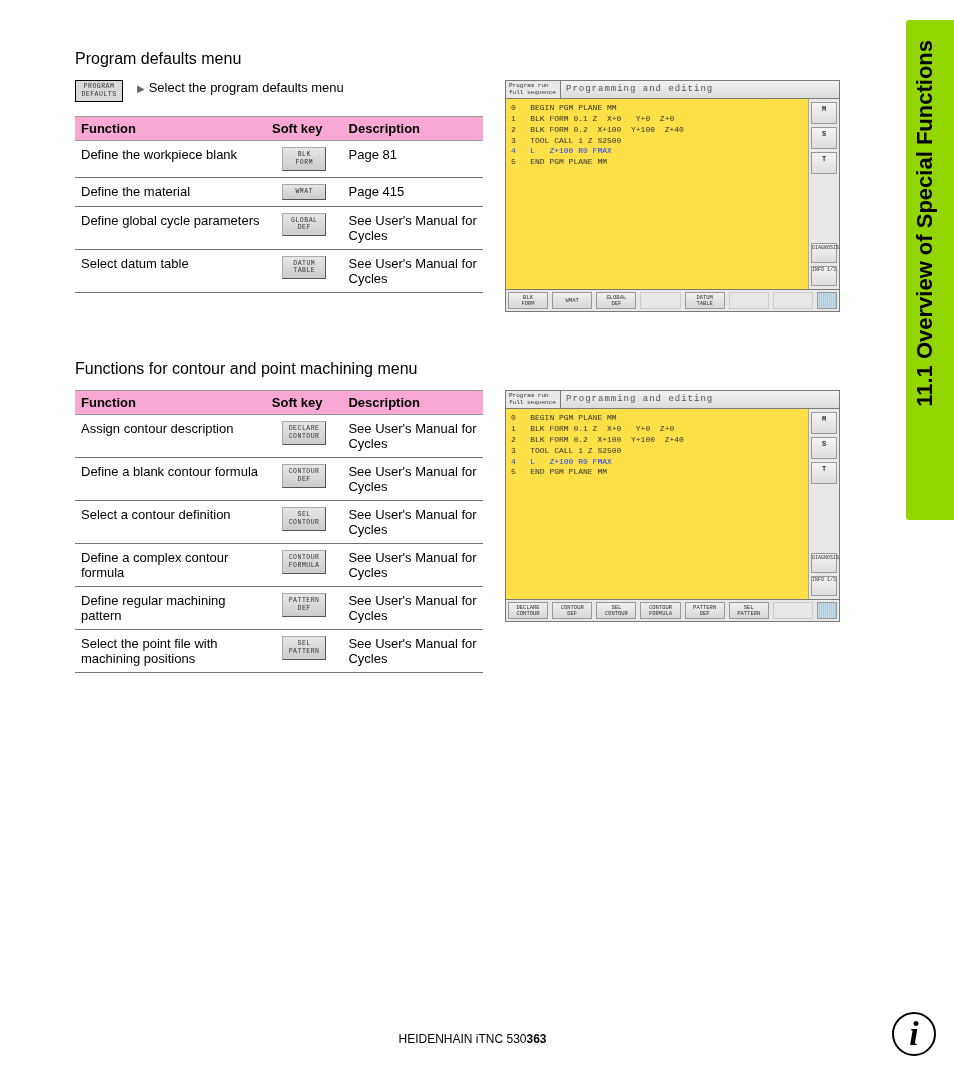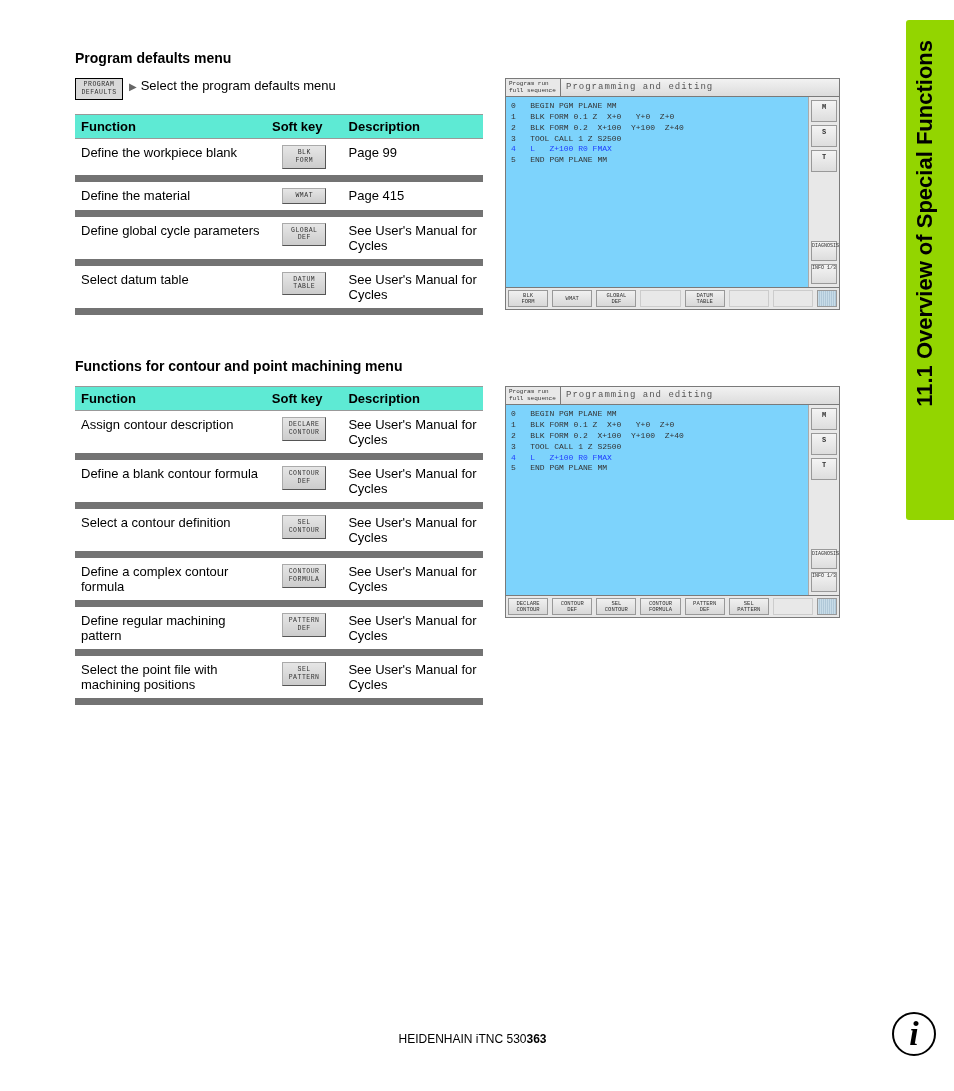--- a/index.html
+++ b/index.html
@@ -34,52 +34,52 @@
     width: 44px; height: 44px;
     border: 2px solid #000;
     border-radius: 50%;
     font-family: "Times New Roman", serif;
     font-style: italic;
     font-weight: bold;
     font-size: 34px;
     text-align: center;
     line-height: 40px;
   }
-  h2 { font-size: 14px; font-weight: bold; margin-bottom: 12px; }
+  h2 { font-size: 16px; font-weight: normal; margin-bottom: 12px; }
   .section { margin-bottom: 28px; }
-  .intro-row { display: flex; align-items: flex-start; gap: 6px; margin-bottom: 14px; }
+  .intro-row { display: flex; align-items: flex-start; gap: 14px; margin-bottom: 14px; }
   .mini-softkey {
     border: 1px solid #000;
     background: #d9d9d9;
     font-family: "Courier New", monospace;
     font-size: 6.5px;
     letter-spacing: 0.5px;
     text-align: center;
     padding: 2px 3px;
     width: 48px;
     line-height: 1.25;
     color: #333;
   }
   .arrow-text { font-size: 13px; }
   .arrow-text::before { content: "▶"; font-size: 10px; color: #666; margin-right: 4px; }
   .two-col { display: flex; gap: 22px; }
   .left-col { width: 440px; }
   .right-col { flex: 1; }
   table.fn { width: 100%; border-collapse: collapse; font-size: 13px; }
   table.fn th {
-    background: #5eead4;
+    background: #f9a8d4;
     text-align: left;
     font-weight: bold;
     padding: 4px 6px;
     border-top: 1px solid #999;
     border-bottom: 1px solid #999;
   }
   table.fn td {
     padding: 6px 6px;
-    border-bottom: 7px solid #737373;
+    border-bottom: 1px solid #737373;
     vertical-align: top;
   }
   .sk-cell { width: 80px; }
   .softkey-btn {
     border: 1px solid #555;
     border-top-color:#aaa; border-left-color:#aaa;
     background: linear-gradient(#e6e6e6,#ccc);
     font-family: "Courier New", monospace;
     font-size: 6.5px; letter-spacing: 0.5px;
     text-align: center;
@@ -121,21 +121,21 @@
     letter-spacing: 1px;
     background: linear-gradient(#f2f2f2,#dcdcdc);
     color: #555;
   }
   .panel-body {
     display: flex;
     height: 190px;
   }
   .panel-listing {
     flex: 1;
-    background: #7dd3fc;
+    background: #fde047;
     padding: 4px 5px;
     line-height: 1.35;
     white-space: pre;
     border-right: 1px solid #aaa;
   }
   .panel-listing .hl { color: #2040ff; }
   .panel-side {
     width: 30px;
     background: #e8e8e8;
     display: flex;
@@ -219,21 +219,21 @@
             <th class="col-desc">Description</th>
           </tr>
           </tbody>
             <tbody id="tb1">
               <tr>
                 <td>Define the workpiece blank</td>
                 <td class="sk-cell">
                   <div class="softkey-btn" style="white-space: pre-line;">BLK
 FORM</div>
                 </td>
-                <td>Page 99</td>
+                <td>Page 81</td>
               </tr>
               <tr>
                 <td>Define the material</td>
                 <td class="sk-cell">
                   <div class="softkey-btn" style="white-space: pre-line;">WMAT</div>
                 </td>
                 <td>Page 415</td>
               </tr>
               <tr>
                 <td>Define global cycle parameters</td>

